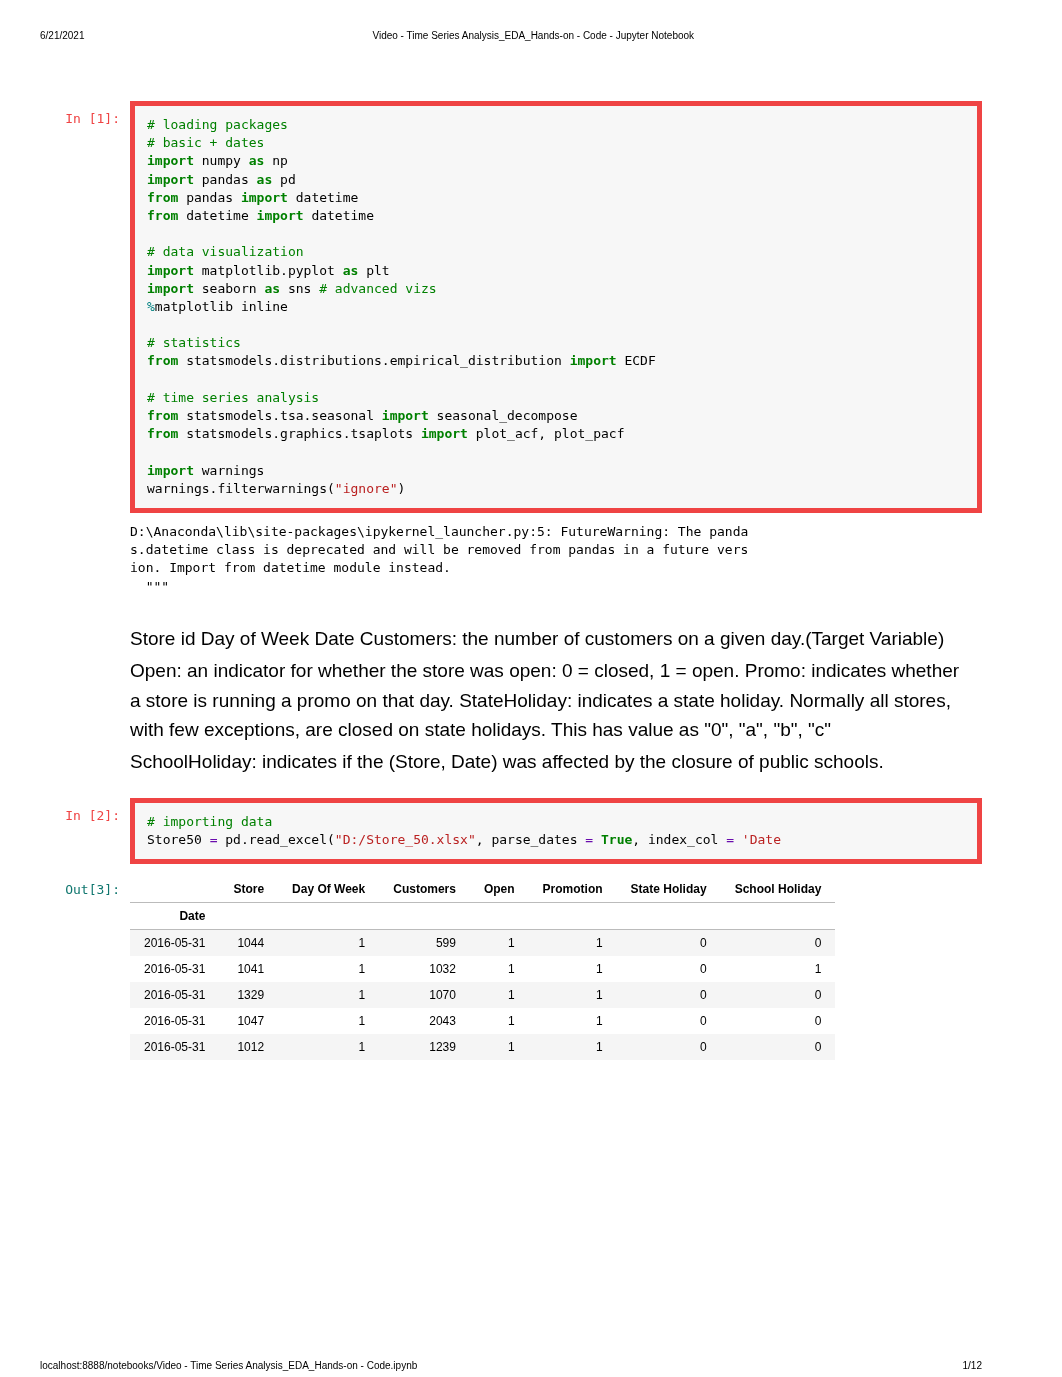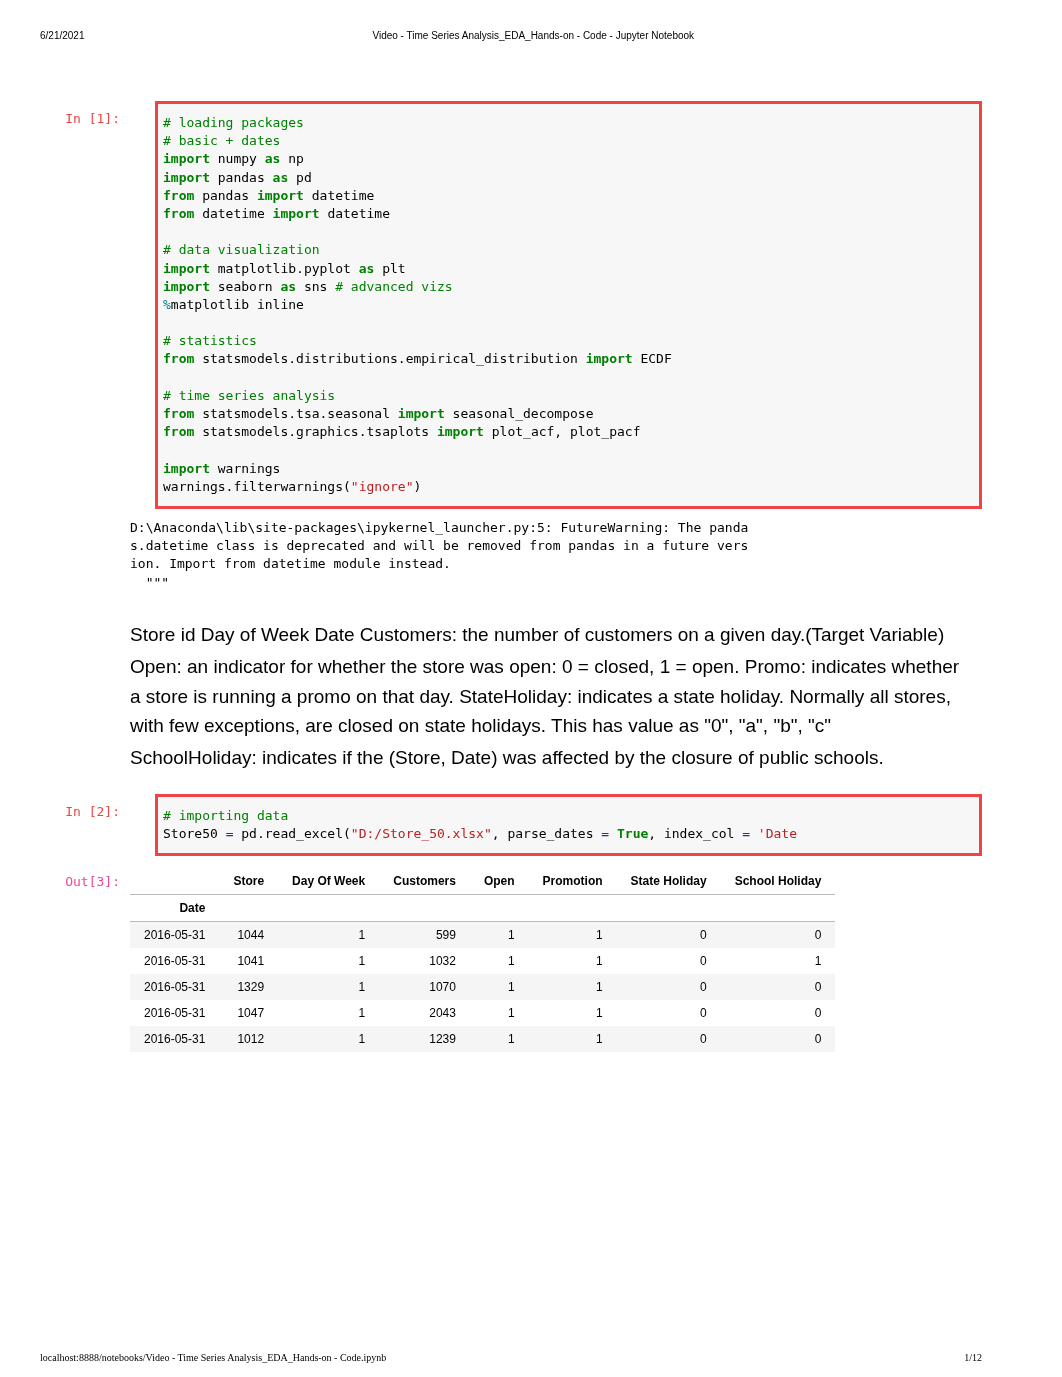--- a/index.html
+++ b/index.html
@@ -29,33 +29,32 @@
     width: 90px;
     flex: 0 0 90px;
     text-align: right;
     padding-right: 10px;
     padding-top: 10px;
     font-family: monospace;
     font-size: 13px;
     box-sizing: border-box;
   }
   .prompt-in { color: #ef4444; }
-  .prompt-out { color: #ec4899; }
+  .prompt-out { color: #0f766e; }
   .cell-body {
     flex: 1;
   }
   .code-area {
     background: #f7f7f7;
-    border: 3px solid #ef4444;
-    padding: 10px 5px;
+    border: 5px solid #ef4444;
+    padding: 10px 12px;
     font-family: "DejaVu Sans Mono", Menlo, Monaco, Consolas, monospace;
     font-size: 13px;
     line-height: 1.4;
     white-space: pre-wrap;
-    margin-left: 25px;
   }
   .output-area {
     padding: 10px 12px 10px 0;
     font-family: "DejaVu Sans Mono", Menlo, Monaco, Consolas, monospace;
     font-size: 13px;
     line-height: 1.4;
     white-space: pre-wrap;
   }
   .c-green  { color: #008000; }
   .c-dgreen { color: #008000; font-weight: bold; }
@@ -89,21 +88,20 @@
   table.dataframe tbody tr:nth-child(odd) th { background: #f5f5f5; }
   .index-name-row th {
     border-bottom: 1px solid #bbb;
   }
   .footer {
     display:flex;
     justify-content: space-between;
     font-size:10px;
     color:#000;
     margin-top: 300px;
-    font-family: Liberation Serif, serif;
   }
 </style>
 </head>
 <body>
 
 <div class="page">
 
   <div class="header">
     <span>6/21/2021</span>
     <span>Video - Time Series Analysis_EDA_Hands-on - Code - Jupyter Notebook</span>

